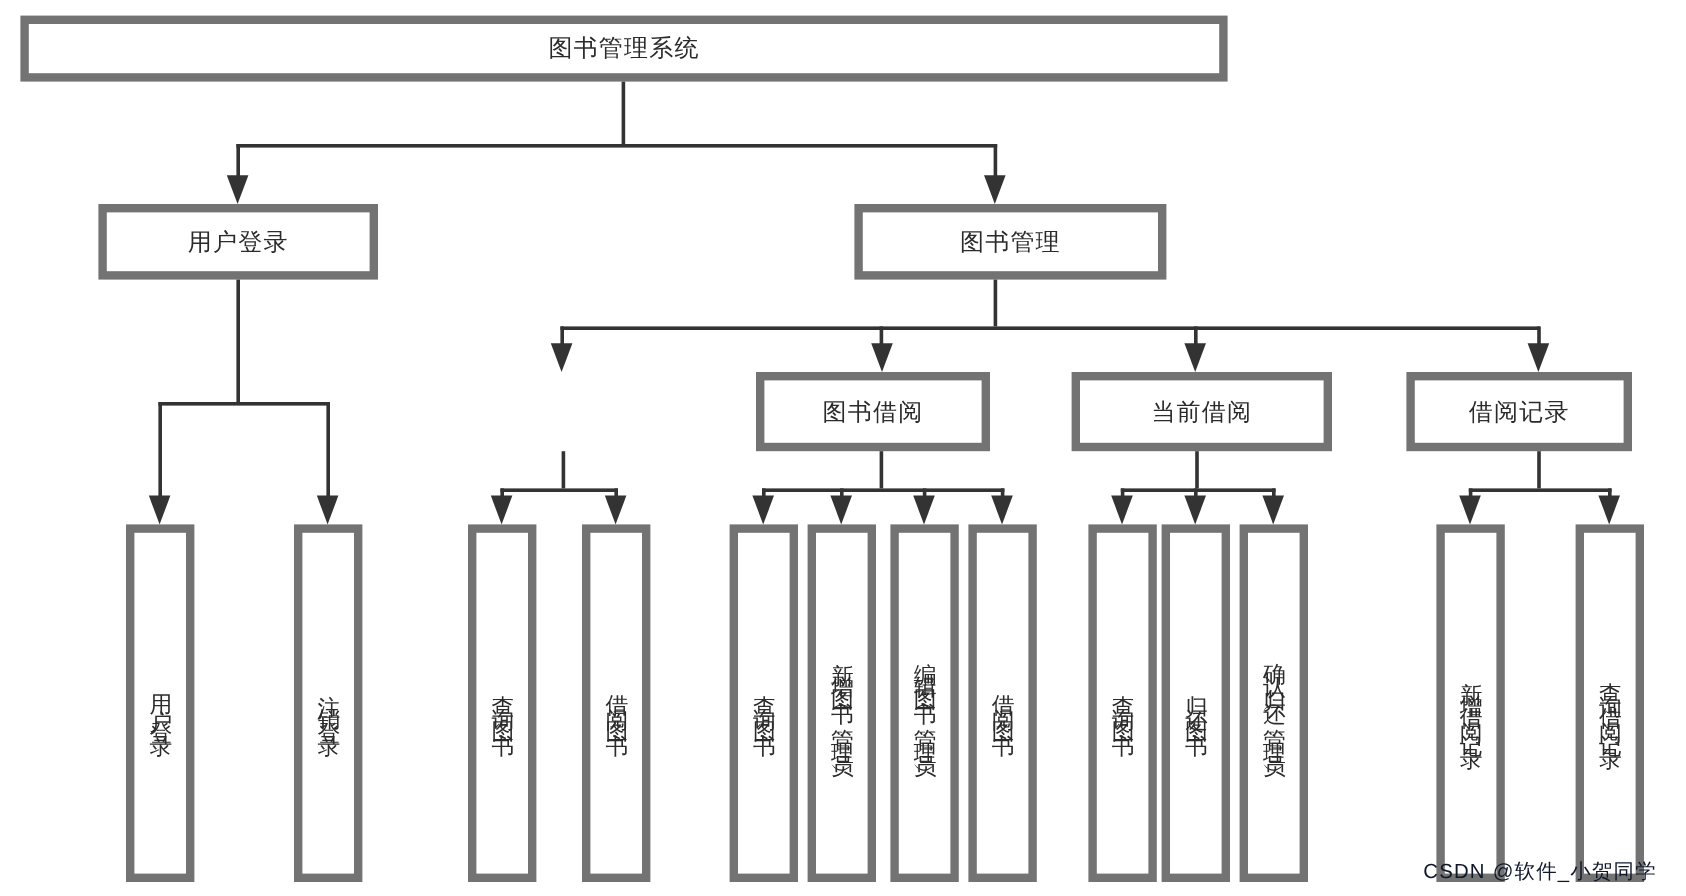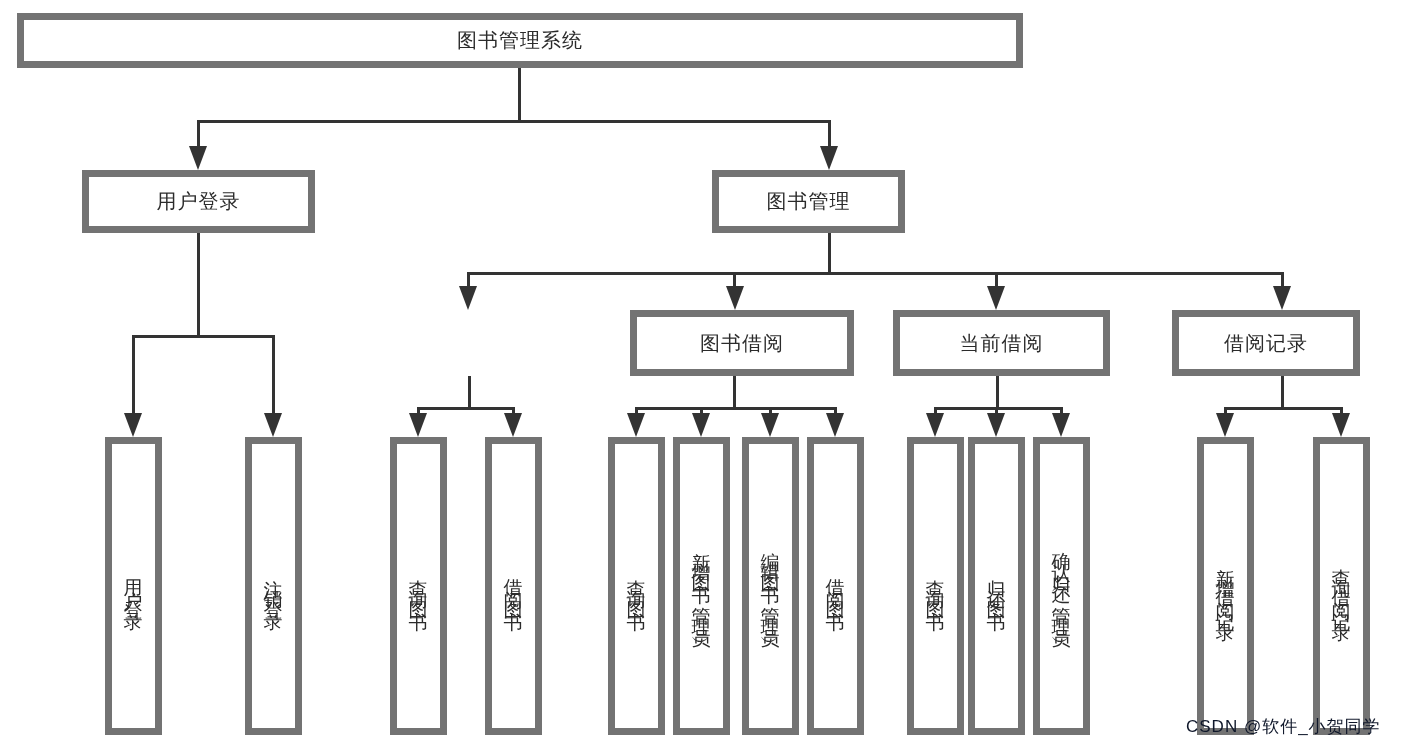--- a/index.html
+++ b/index.html
@@ -52,25 +52,25 @@
 
 <div id="canvas">
 
   <div class="box h-label" style="left:17px;top:13px;width:1006px;height:55px;">
     <span>图书管理系统</span>
   </div>
 
   <div class="box h-label" style="left:82px;top:170px;width:233px;height:63px;">
     <span>用户登录</span>
   </div>
-  <div class="box h-label" style="left:712px;top:170px;width:193px;height:63px;">
+  <div class="box h-label" style="left:712px;top:170px;width:260px;height:63px;">
     <span>图书管理</span>
   </div>
 
-  <div class="box h-label" style="left:630px;top:310px;width:224px;height:66px;">
+  <div class="box h-label" style="left:630px;top:310px;width:195px;height:66px;">
     <span>图书借阅</span>
   </div>
   <div class="box h-label" style="left:893px;top:310px;width:217px;height:66px;">
     <span>当前借阅</span>
   </div>
   <div class="box h-label" style="left:1172px;top:310px;width:188px;height:66px;">
     <span>借阅记录</span>
   </div>
 
   <div class="box v-box" style="left:105px;top:437px;width:57px;height:298px;">

